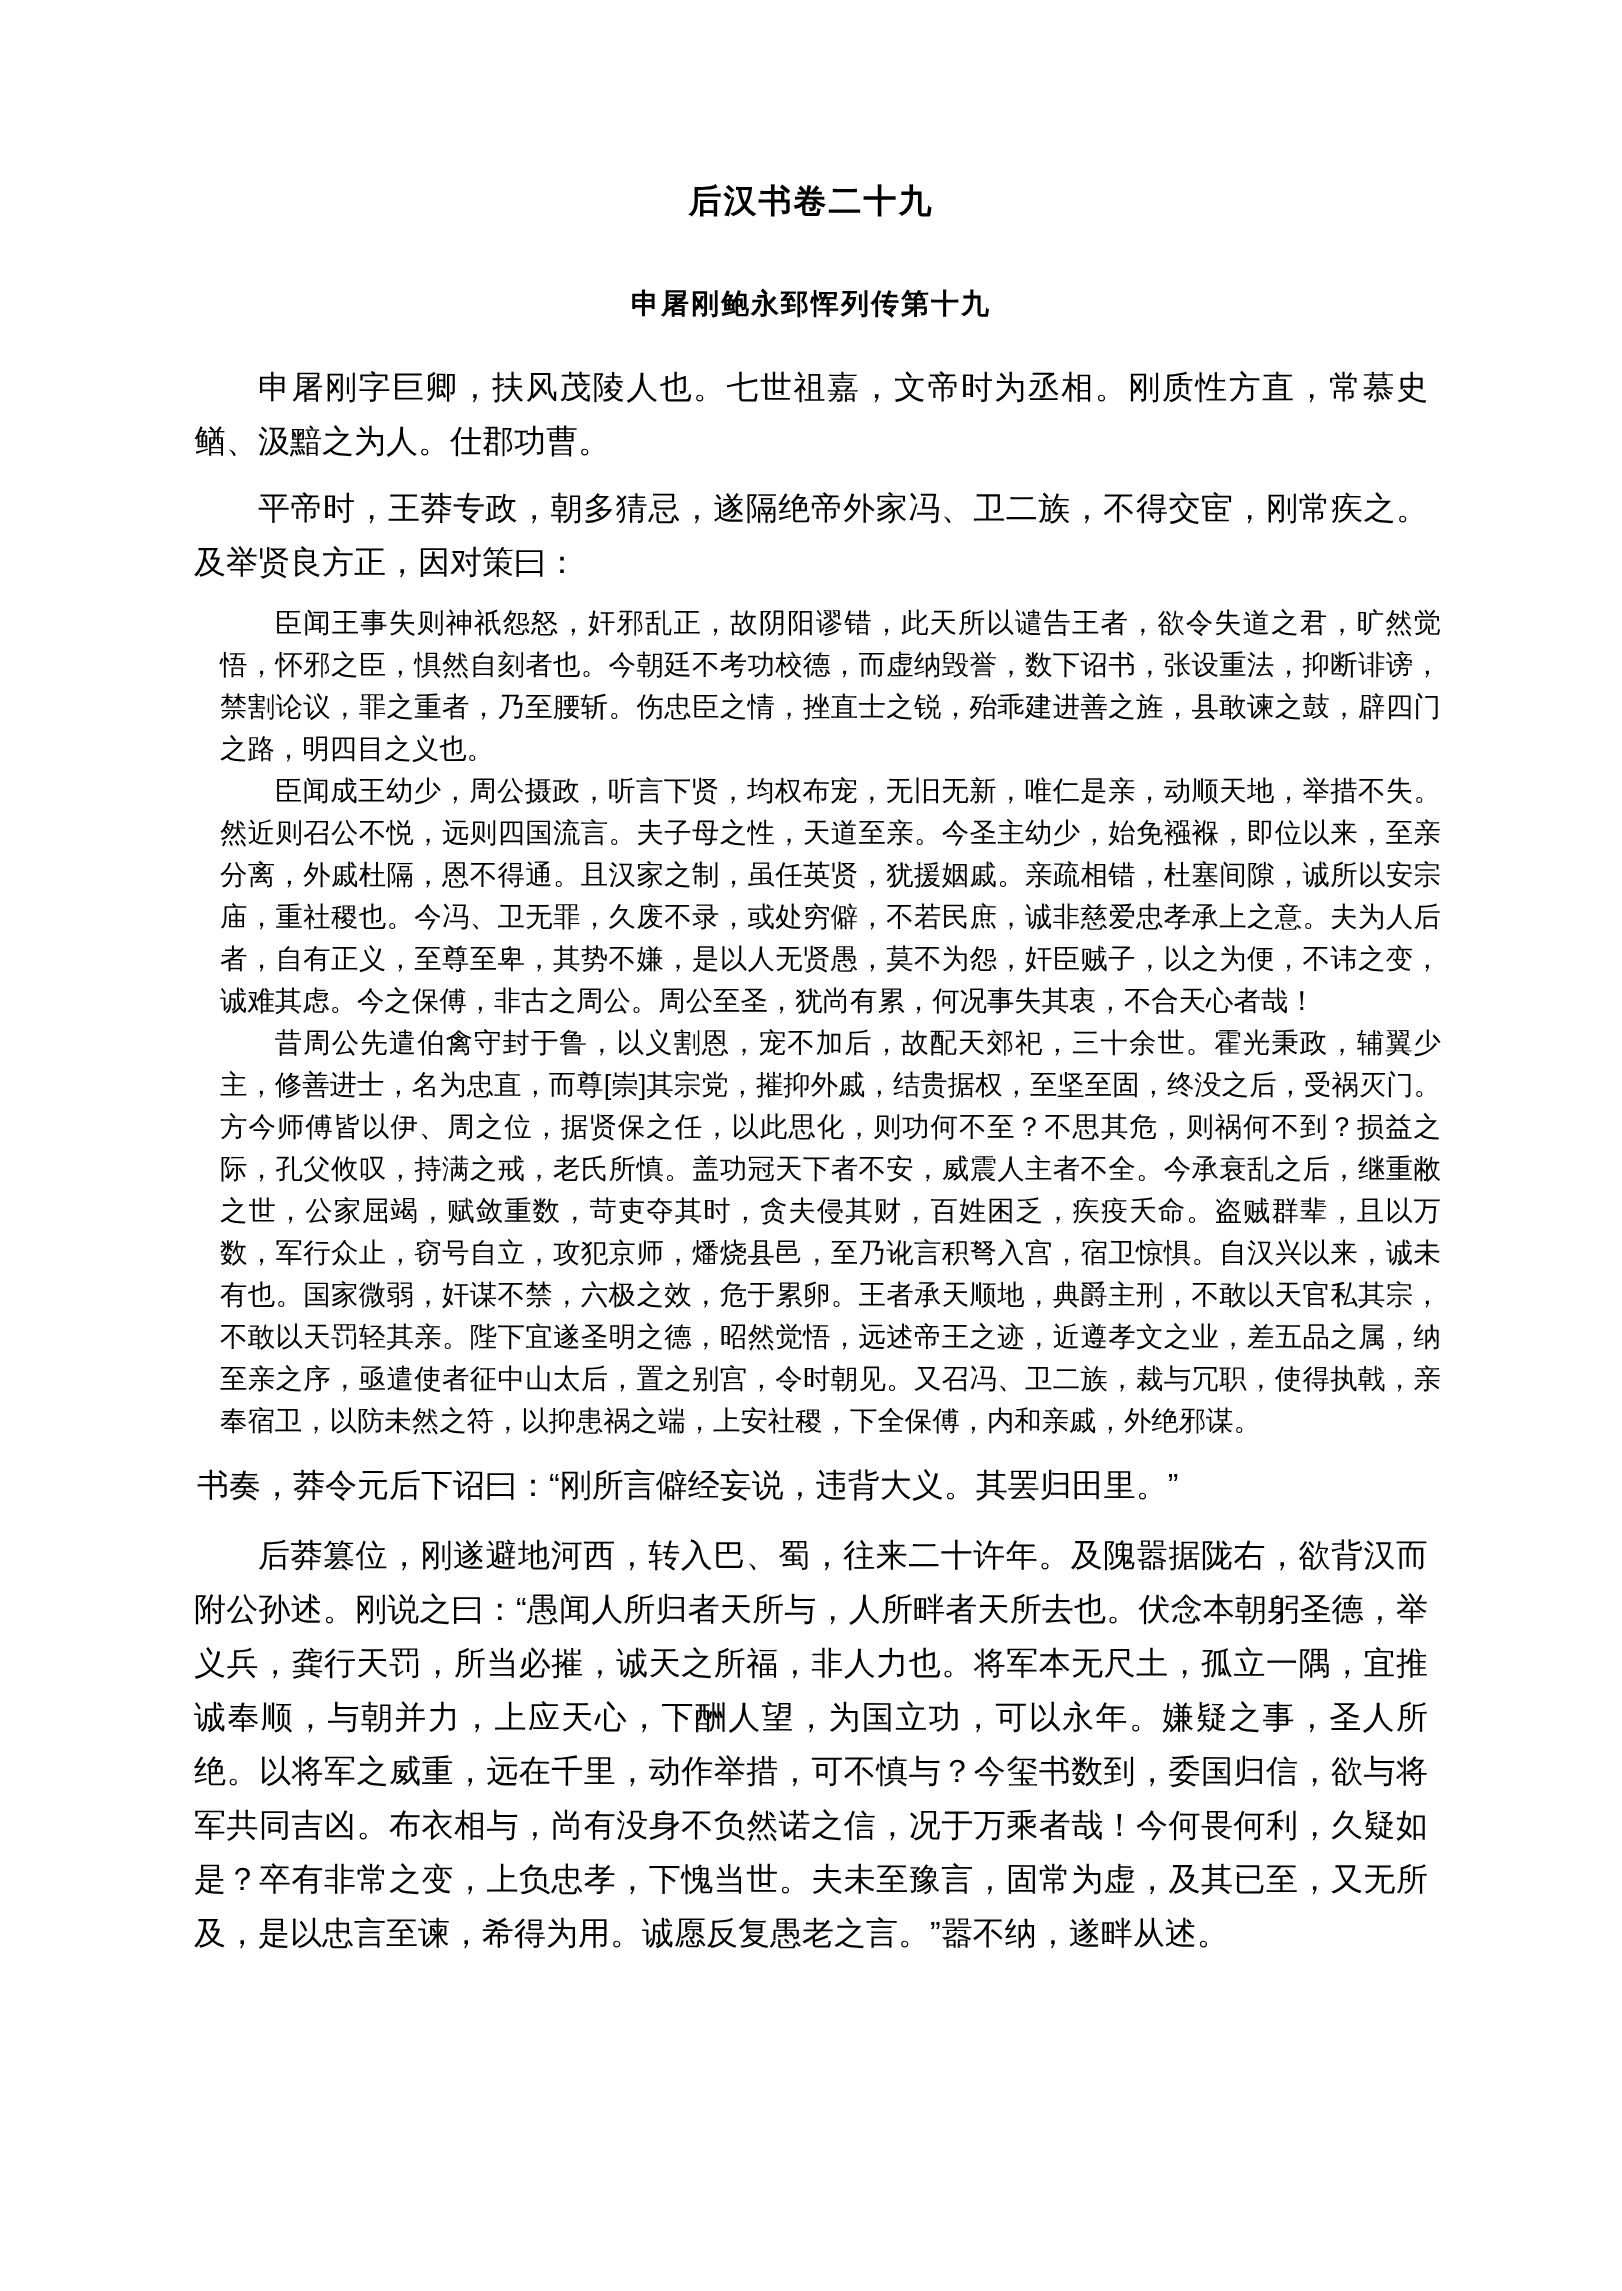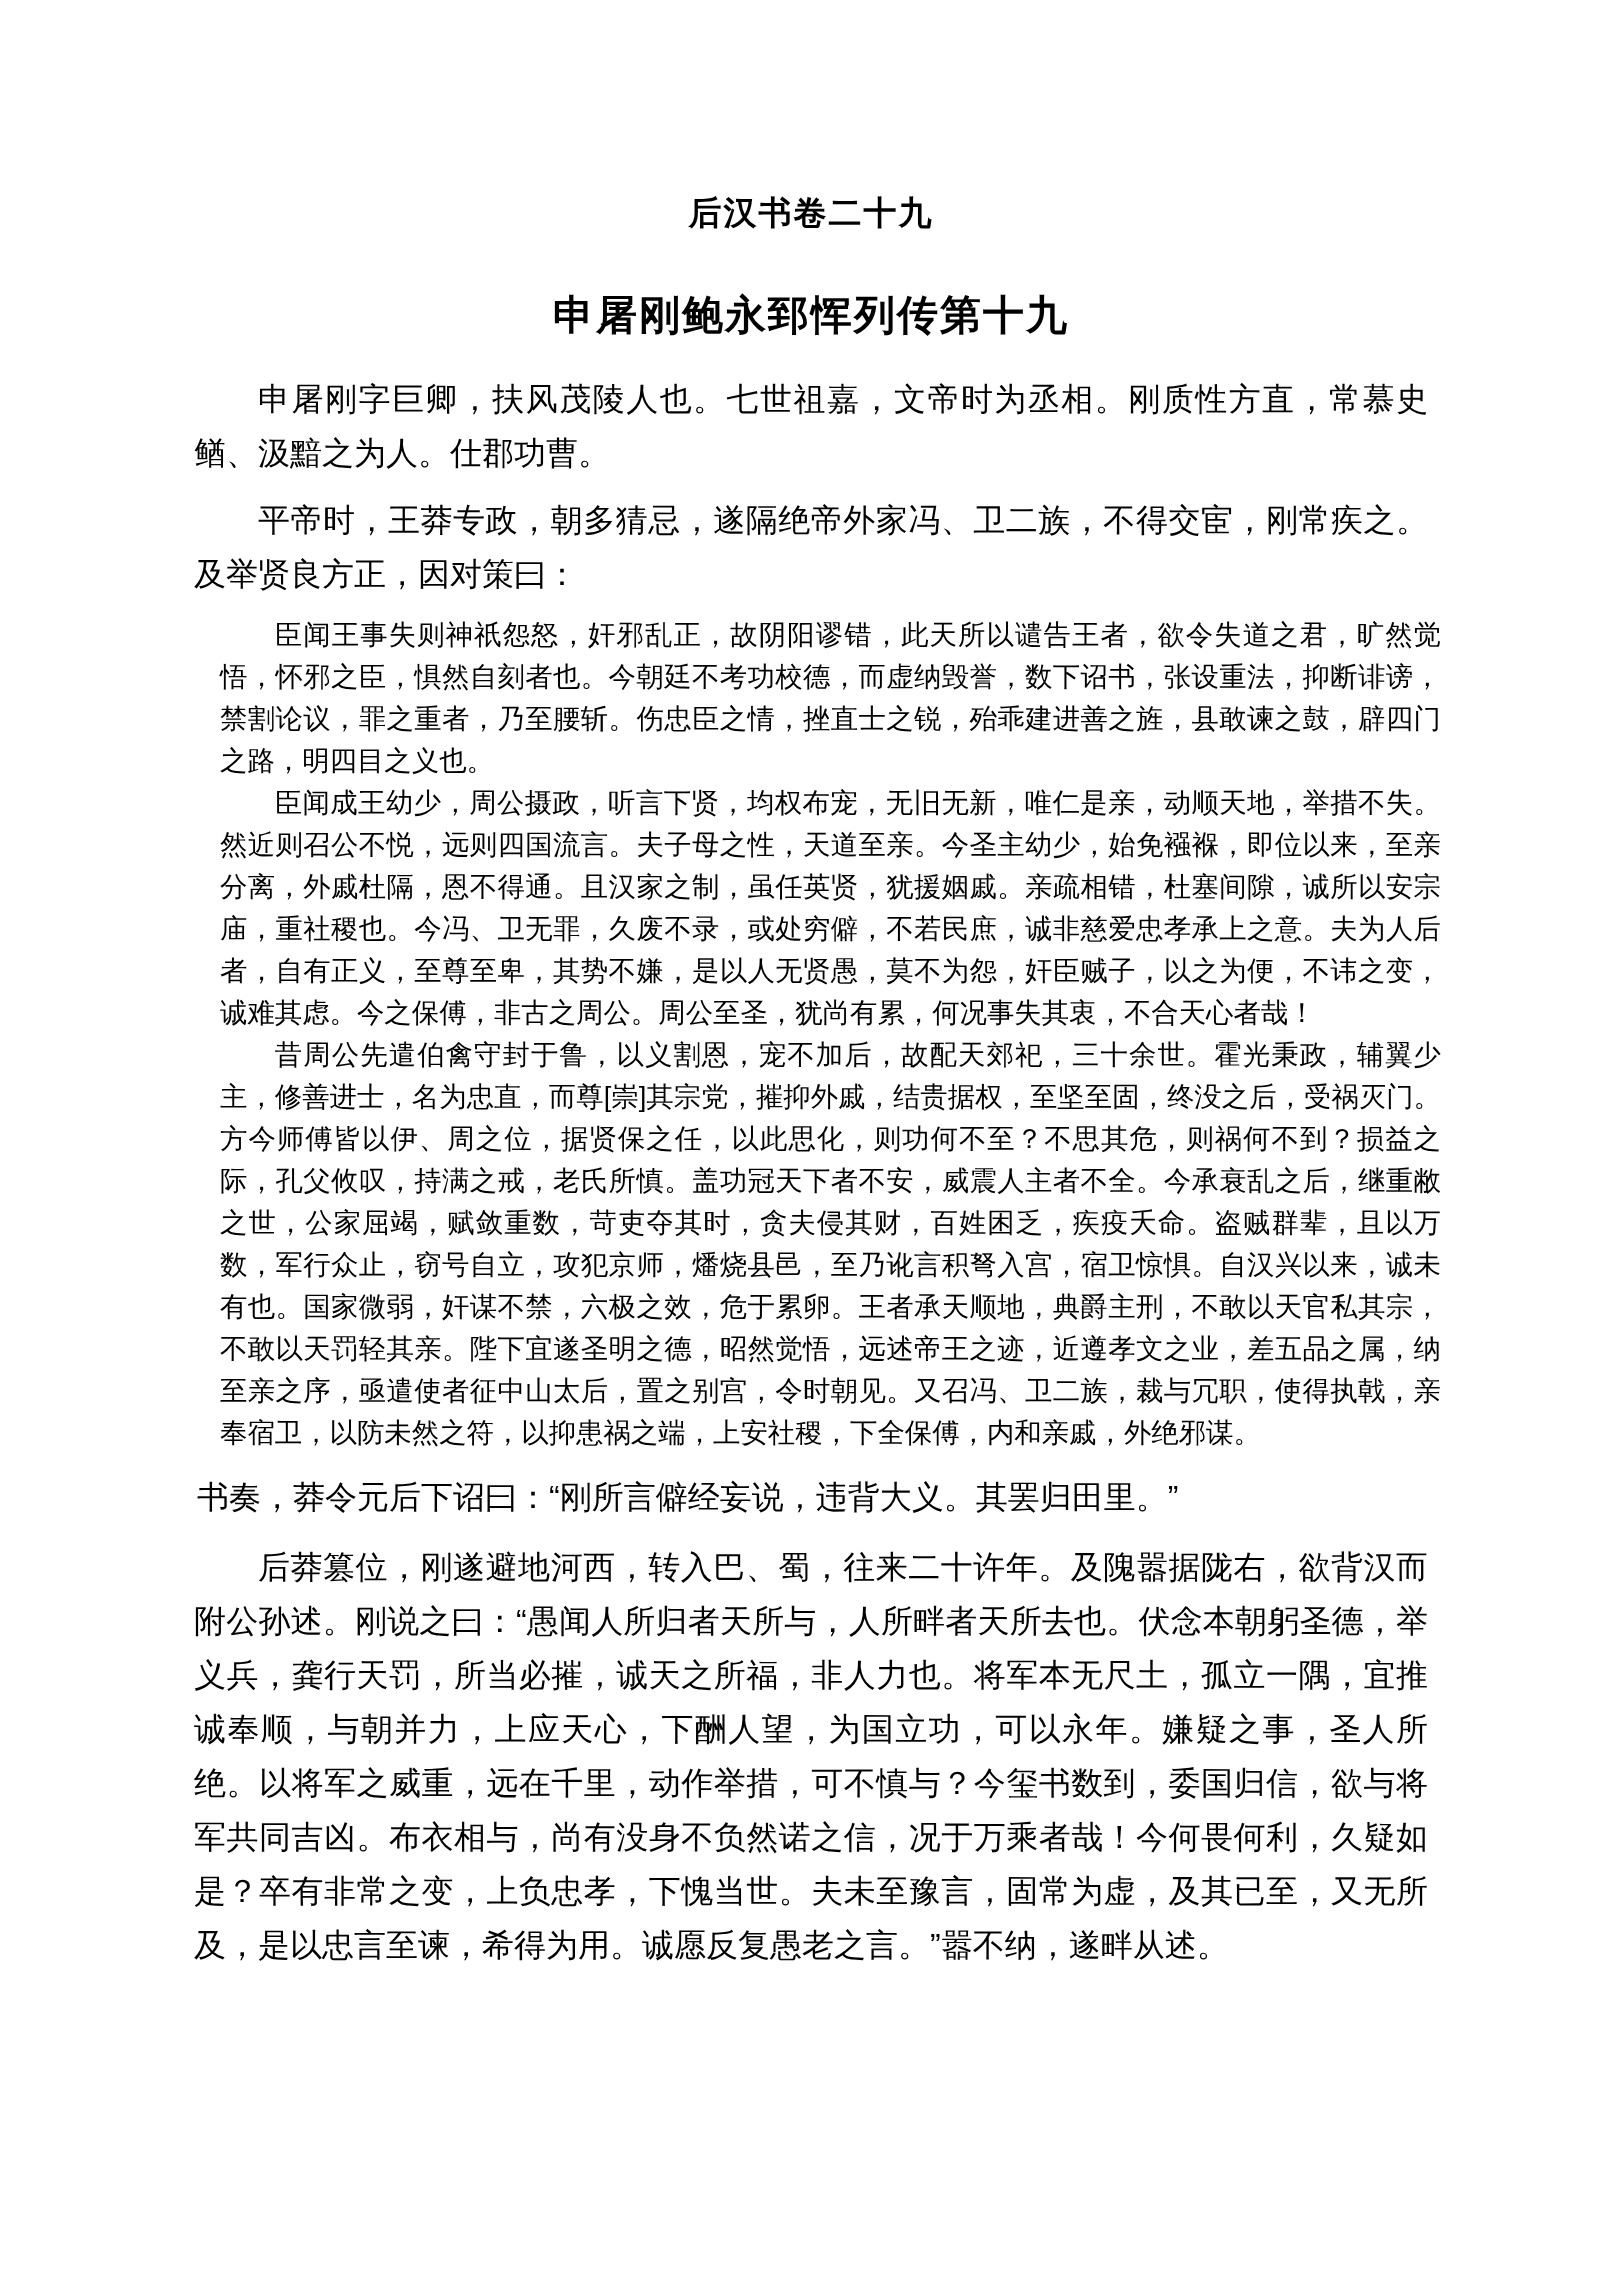--- a/index.html
+++ b/index.html
@@ -16,25 +16,25 @@
     font-family: "Liberation Sans", "DejaVu Sans", sans-serif;
     overflow: hidden;
     box-sizing: border-box;
     padding: 172px 181px 0 181px;
   }
   .doc-title {
     font-size: 33px;
     line-height: 49px;
     font-weight: bold;
     text-align: center;
-    margin: 16px;
+    margin: 4px;
     letter-spacing: 2px;
   }
   .doc-subtitle {
-    font-size: 41px;
+    font-size: 28px;
     line-height: 49px;
     font-weight: bold;
     text-align: center;
     margin: 54px 0 0 0;
     letter-spacing: 2px;
   }
   .body-text {
     margin-top: 32px;
   }
   .para {

